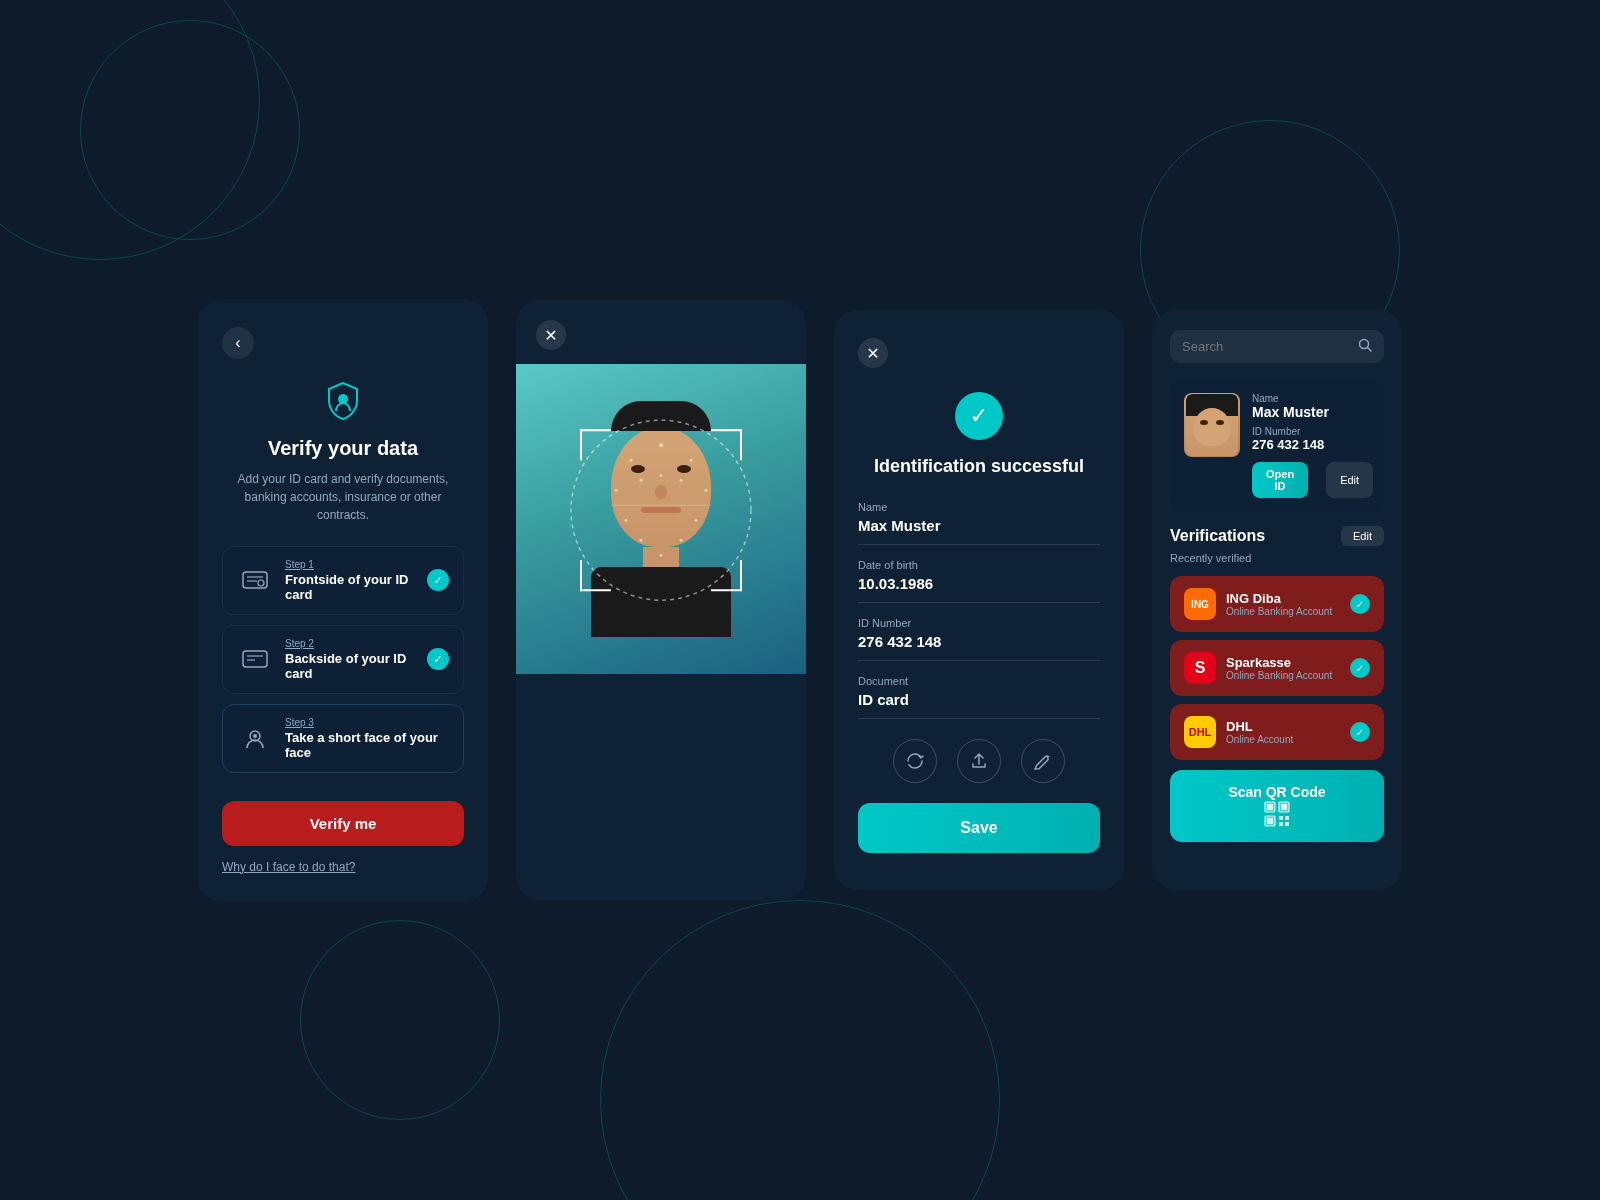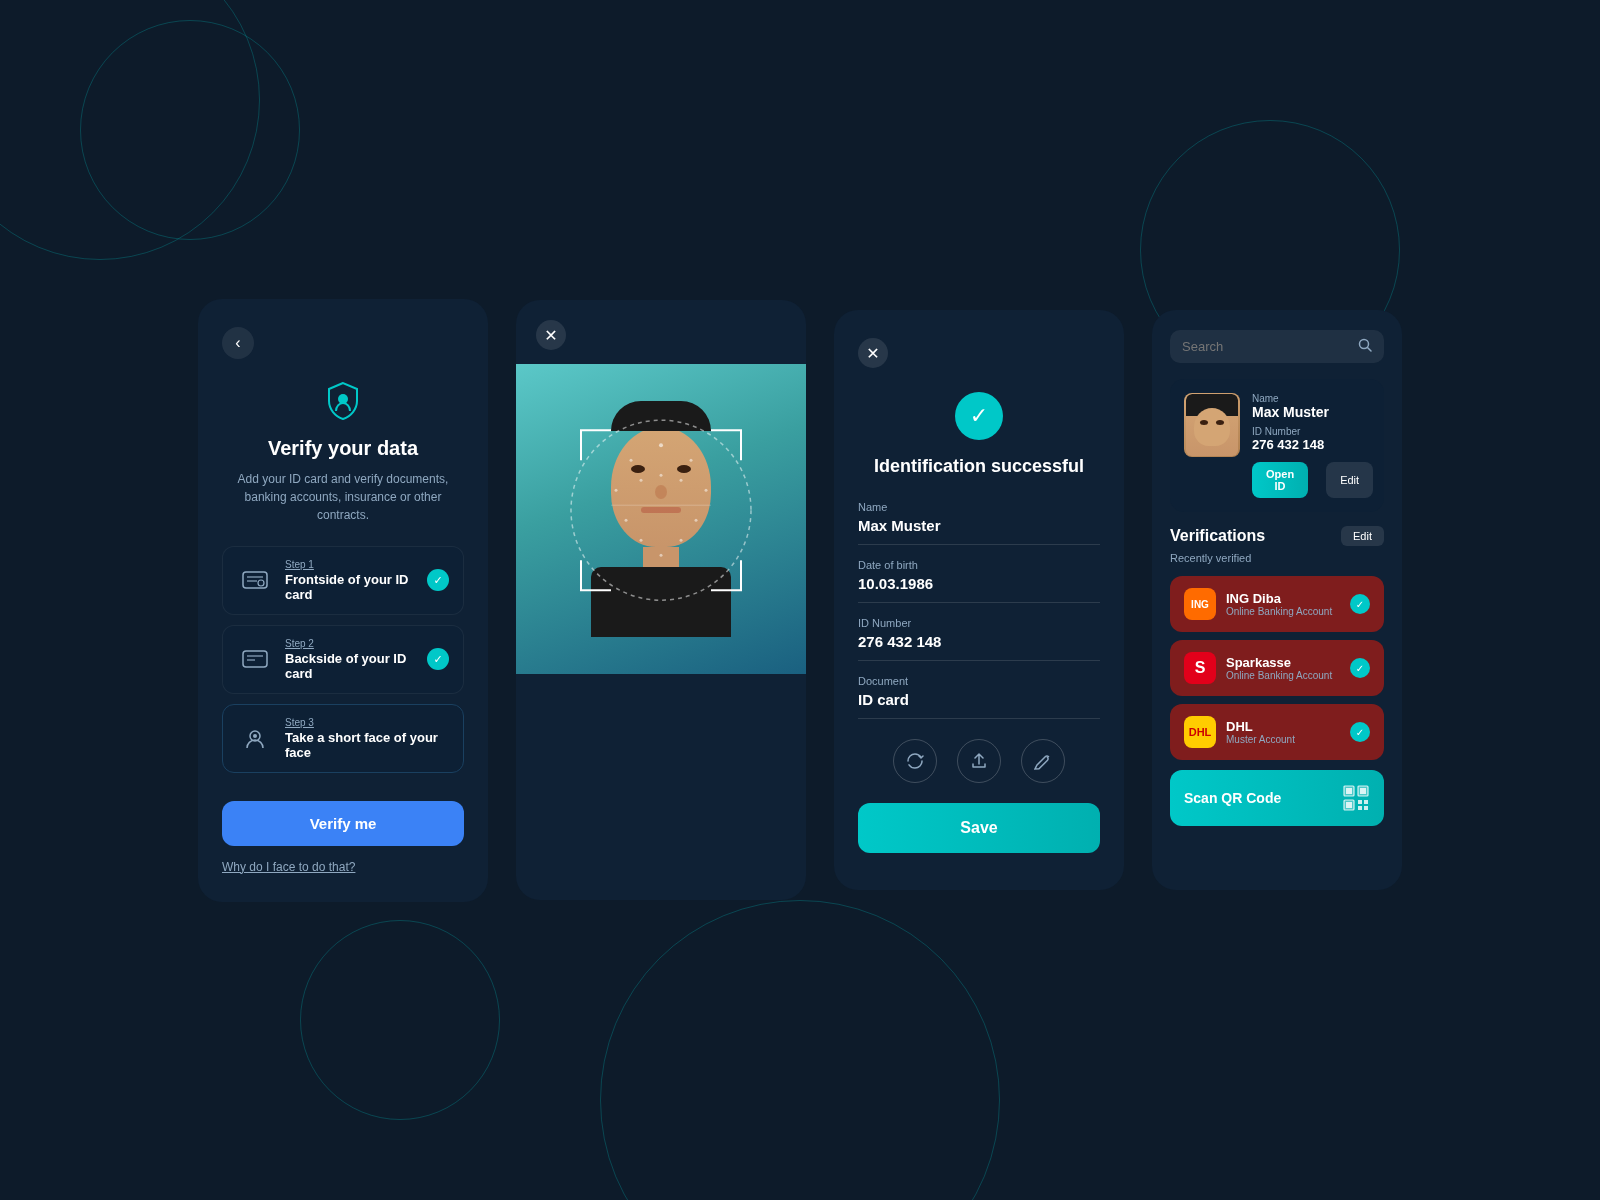--- a/index.html
+++ b/index.html
@@ -114,21 +114,21 @@
       border-radius: 50%;
       display: flex; align-items: center; justify-content: center;
       flex-shrink: 0;
       font-size: 11px;
       color: #fff;
     }
 
     .verify-btn {
       width: 100%;
       padding: 14px;
-      background: #3b82f6;
+      background: #b91c1c;
       border: none;
       border-radius: 12px;
       color: #fff;
       font-size: 15px;
       font-weight: 600;
       cursor: pointer;
       margin-top: 18px;
       margin-bottom: 14px;
     }
     .why-link {
@@ -398,20 +398,21 @@
       border: none;
       border-radius: 12px;
       color: #fff;
       font-size: 14px;
       font-weight: 700;
       cursor: pointer;
       margin-top: 10px;
       display: flex;
       align-items: center;
       justify-content: space-between;
+      flex-direction: column;
     }
     .qr-icon { width: 28px; height: 28px; }
   </style>
 </head>
 <body>
 
 <div class="bg-circle bg-circle-1"></div>
 <div class="bg-circle bg-circle-2"></div>
 <div class="bg-circle bg-circle-3"></div>
 <div class="bg-circle bg-circle-4"></div>
@@ -652,21 +653,21 @@
         <div class="verif-name">Sparkasse</div>
         <div class="verif-type">Online Banking Account</div>
       </div>
       <div class="verif-check">✓</div>
     </div>
 
     <div class="verif-item">
       <div class="verif-logo verif-logo-dhl">DHL</div>
       <div class="verif-text">
         <div class="verif-name">DHL</div>
-        <div class="verif-type">Muster Account</div>
+        <div class="verif-type">Online Account</div>
       </div>
       <div class="verif-check">✓</div>
     </div>
 
     <button class="scan-qr-btn">
       <span>Scan QR Code</span>
       <svg class="qr-icon" viewBox="0 0 28 28" fill="none">
         <rect x="2" y="2" width="10" height="10" rx="1" fill="rgba(255,255,255,0.3)" stroke="rgba(255,255,255,0.8)" stroke-width="1.2"></rect>
         <rect x="4" y="4" width="6" height="6" fill="rgba(255,255,255,0.8)"></rect>
         <rect x="16" y="2" width="10" height="10" rx="1" fill="rgba(255,255,255,0.3)" stroke="rgba(255,255,255,0.8)" stroke-width="1.2"></rect>

